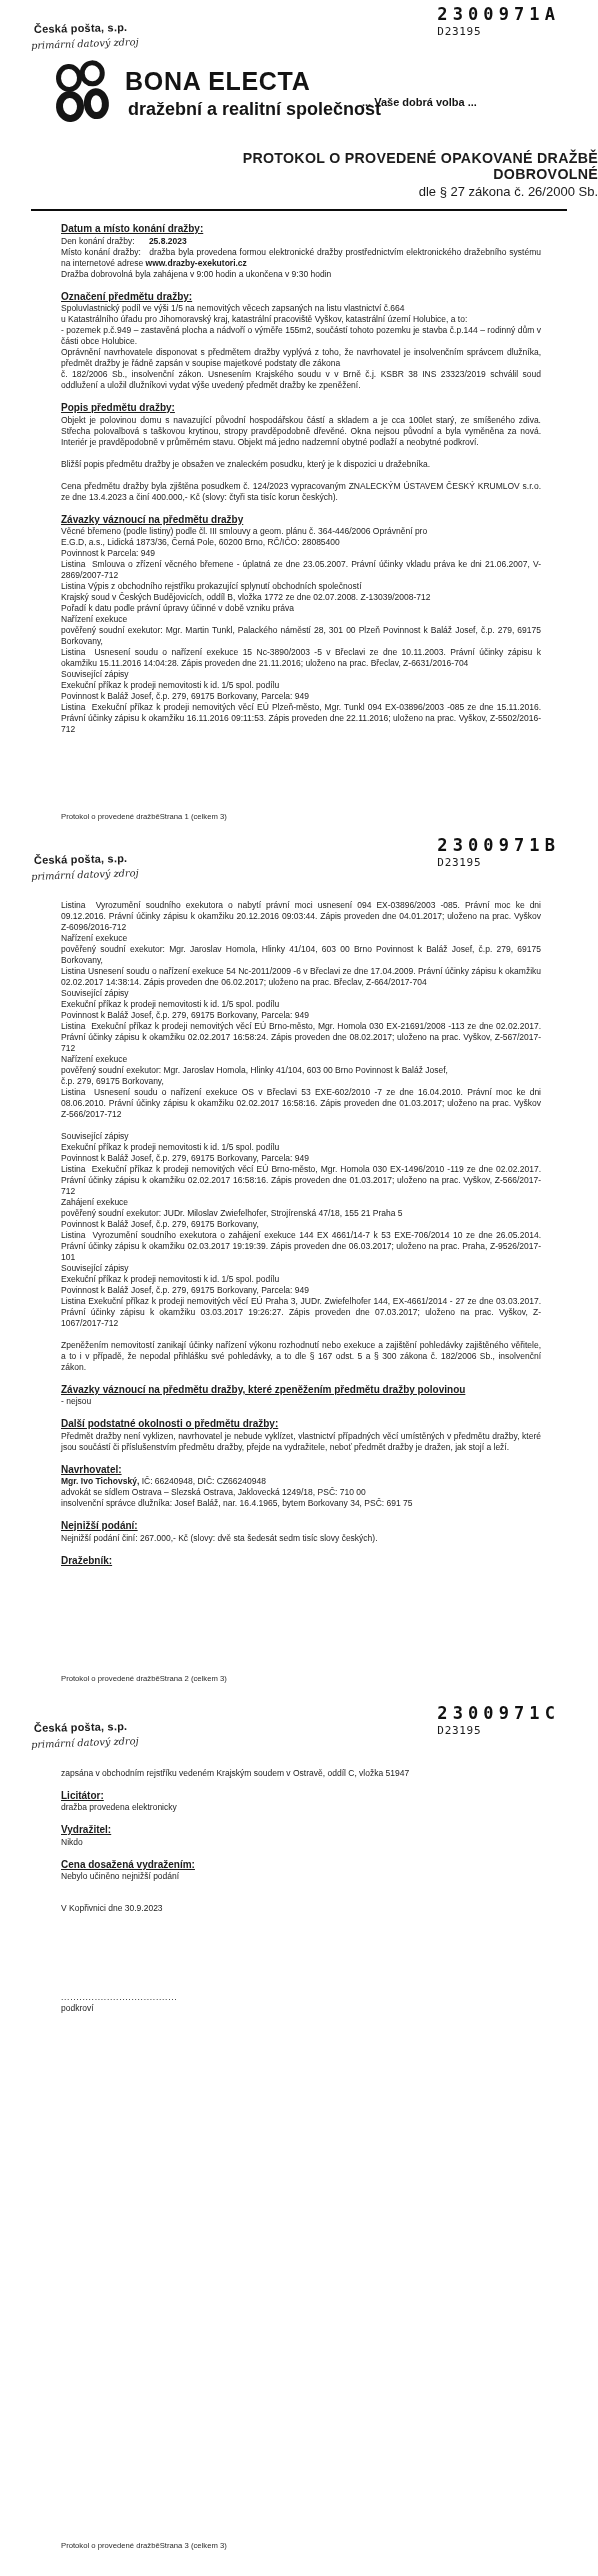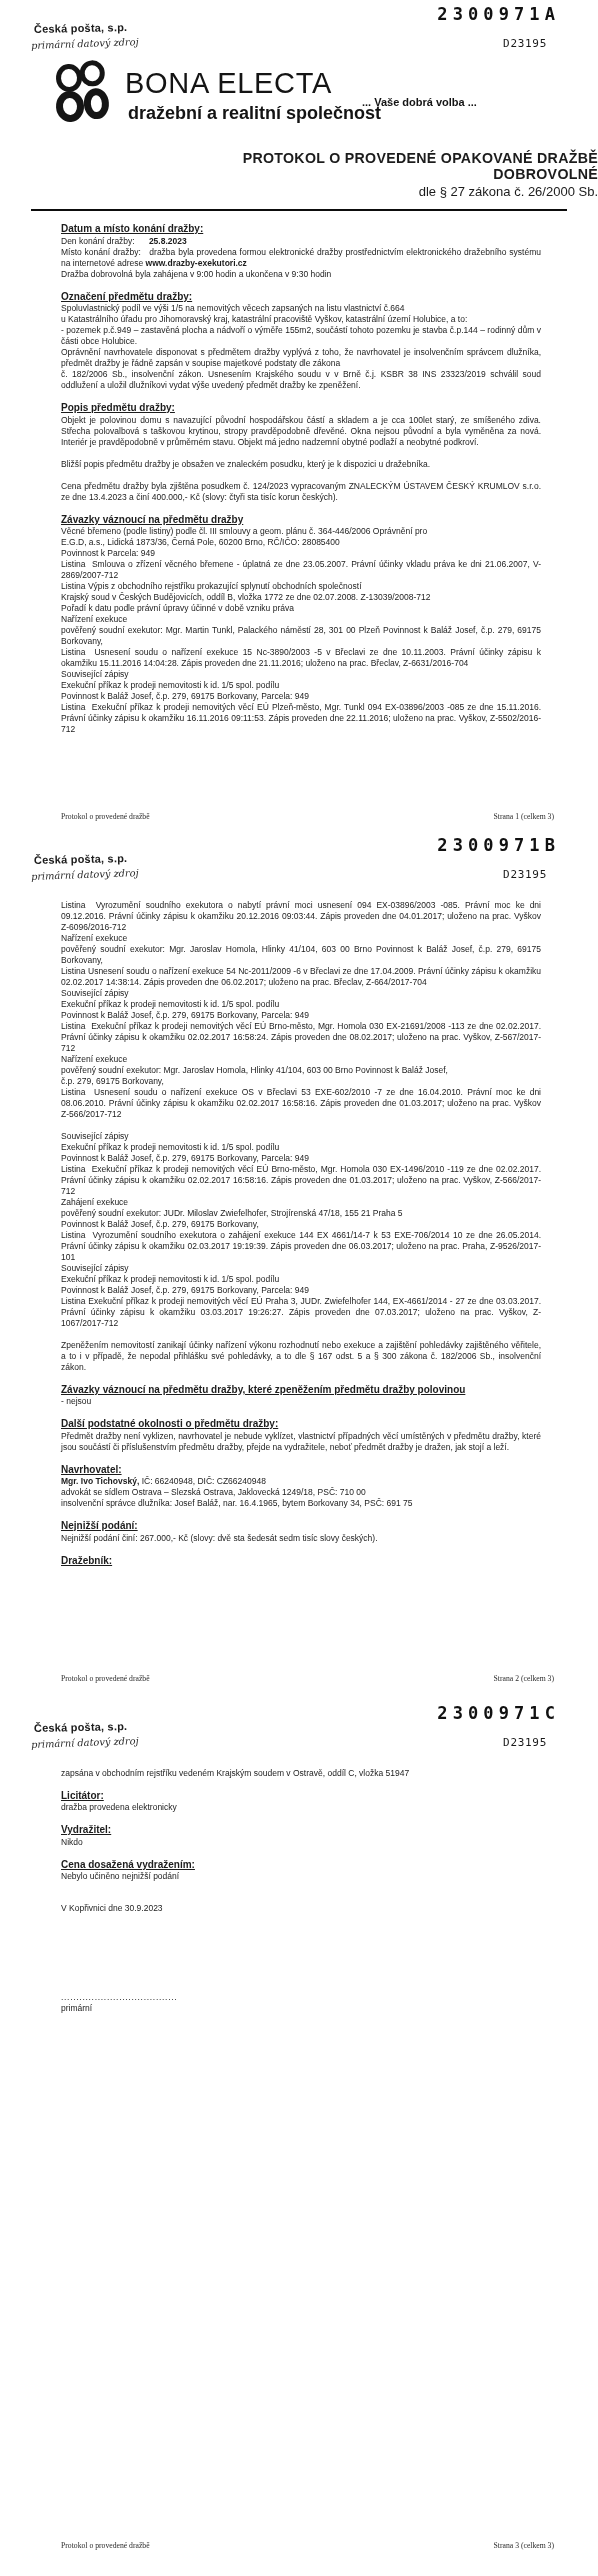--- a/index.html
+++ b/index.html
@@ -5,49 +5,49 @@
   html,body{margin:0;padding:0;background:#ffffff;}
   body{width:598px;font-family:"Liberation Sans",sans-serif;color:#1c1c1c;}
   .page{position:relative;width:598px;box-sizing:border-box;background:#fff;}
   .page-1{height:831px;}
   .page-2{height:868px;}
   .page-3{height:877px;}
   
   .scan-header{position:relative;height:57px;}
   .sender{position:absolute;left:34px;top:22px;font-weight:bold;font-size:11px;transform:rotate(-1.2deg);letter-spacing:0.2px;}
   .sender-note{position:absolute;left:31px;top:38px;font-style:italic;font-size:9.8px;color:#2a2a2a;transform:rotate(-2deg);font-family:"DejaVu Serif",serif;}
-  .stamp{position:absolute;right:38px;top:4.4px;text-align:right;}
+  .stamp{position:absolute;right:38px;top:4.4px;}
   .stamp-number{font-family:"DejaVu Sans Mono",monospace;font-size:17px;font-weight:bold;letter-spacing:5.1px;color:#111;}
-  .stamp-code{font-family:"DejaVu Sans Mono",monospace;font-size:11px;letter-spacing:0.7px;color:#1a1a1a;margin-top:13px;margin-right:13px;}
+  .stamp-code{font-family:"DejaVu Sans Mono",monospace;font-size:11px;letter-spacing:0.7px;color:#1a1a1a;margin-top:1px;margin-right:13px;}
   
   .logo-row{position:relative;height:77px;margin-top:4.4px;}
   .clover{position:absolute;left:55px;top:0;width:57px;height:61px;transform:rotate(-4deg);}
   .clover i{position:absolute;border-radius:50%;border:5.1px solid #151515;box-sizing:border-box;}
   .clover .c1{left:1.5px;top:1.5px;width:26px;height:28px;}
   .clover .c2{left:26px;top:0;width:25px;height:26px;}
   .clover .c3{left:0;top:29px;width:28px;height:31px;border-width:7.3px;}
   .clover .c4{left:28px;top:28px;width:25px;height:31px;border-width:7.3px;}
   .logo-text{position:absolute;left:125px;top:5.8px;}
-  .logo-name{font-size:29px;font-weight:normal;letter-spacing:0.7px;color:#141414;}
+  .logo-name{font-size:25px;font-weight:bold;letter-spacing:0.7px;color:#141414;}
   .logo-tagline{font-size:18px;font-weight:bold;margin-top:2.9px;margin-left:2.9px;color:#141414;}
   .logo-slogan{position:absolute;left:362px;top:35px;font-size:11px;font-weight:bold;color:#141414;}
   
   .title-wrap{text-align:right;margin-top:11.7px;}
   .title-line1,.title-line2{font-size:14.2px;font-weight:bold;letter-spacing:0.3px;}
   .title-sub{font-size:13px;font-weight:normal;margin-top:2.2px;}
   .rule{border-top:2.2px solid #0d0d0d;margin:10.2px 31px 0 31px;}
   
   .body{padding:11.7px 57px 0 61px;font-size:8.5px;line-height:11px;text-align:justify;}
   .page-2 .body,.page-3 .body{padding-top:11.7px;}
   .blk{white-space:pre-wrap;}
   .blk.p{margin:0 0 11px 0;}
   .blk.h{font-weight:bold;text-decoration:underline;font-size:10px;margin:0 0 1.5px 0;}
   .blk.sig{letter-spacing:0.7px;margin:0;}
   
-  .scan-footer{position:absolute;left:61px;right:44px;display:flex;justify-content:space-between;font-family:Liberation Serif, serif;font-size:7.7px;color:#2b2b2b;}
+  .scan-footer{position:absolute;left:61px;right:44px;display:flex;font-family:Liberation Sans, sans-serif;font-size:7.7px;color:#2b2b2b;}
   .page-1 .scan-footer{bottom:10.2px;}
   .page-2 .scan-footer{bottom:16px;}
   .page-3 .scan-footer{bottom:26px;}
   b{font-weight:bold;}
 </style>
 </head>
 <body>
 
 <div class="page page-1">
   <div class="scan-header">
@@ -181,20 +181,20 @@
       <div class="blk h">Licitátor:</div>
       <div class="blk p">dražba provedena elektronicky</div>
       <div class="blk h">Vydražitel:</div>
       <div class="blk p">Nikdo</div>
       <div class="blk h">Cena dosažená vydražením:</div>
       <div class="blk p">Nebylo učiněno nejnižší podání</div>
       <div class="blk gap" style="height: 10.2px;"></div>
       <div class="blk p">V Kopřivnici dne 30.9.2023</div>
       <div class="blk gap" style="height: 67px;"></div>
       <div class="blk sig">......................................</div>
-      <div class="blk p">primární</div>
+      <div class="blk p">podkroví</div>
     </div>
   <div class="scan-footer">
     <span>Protokol o provedené dražbě</span>
     <span>Strana 3 (celkem 3)</span>
   </div>
 </div>
 
 
 </body></html>

